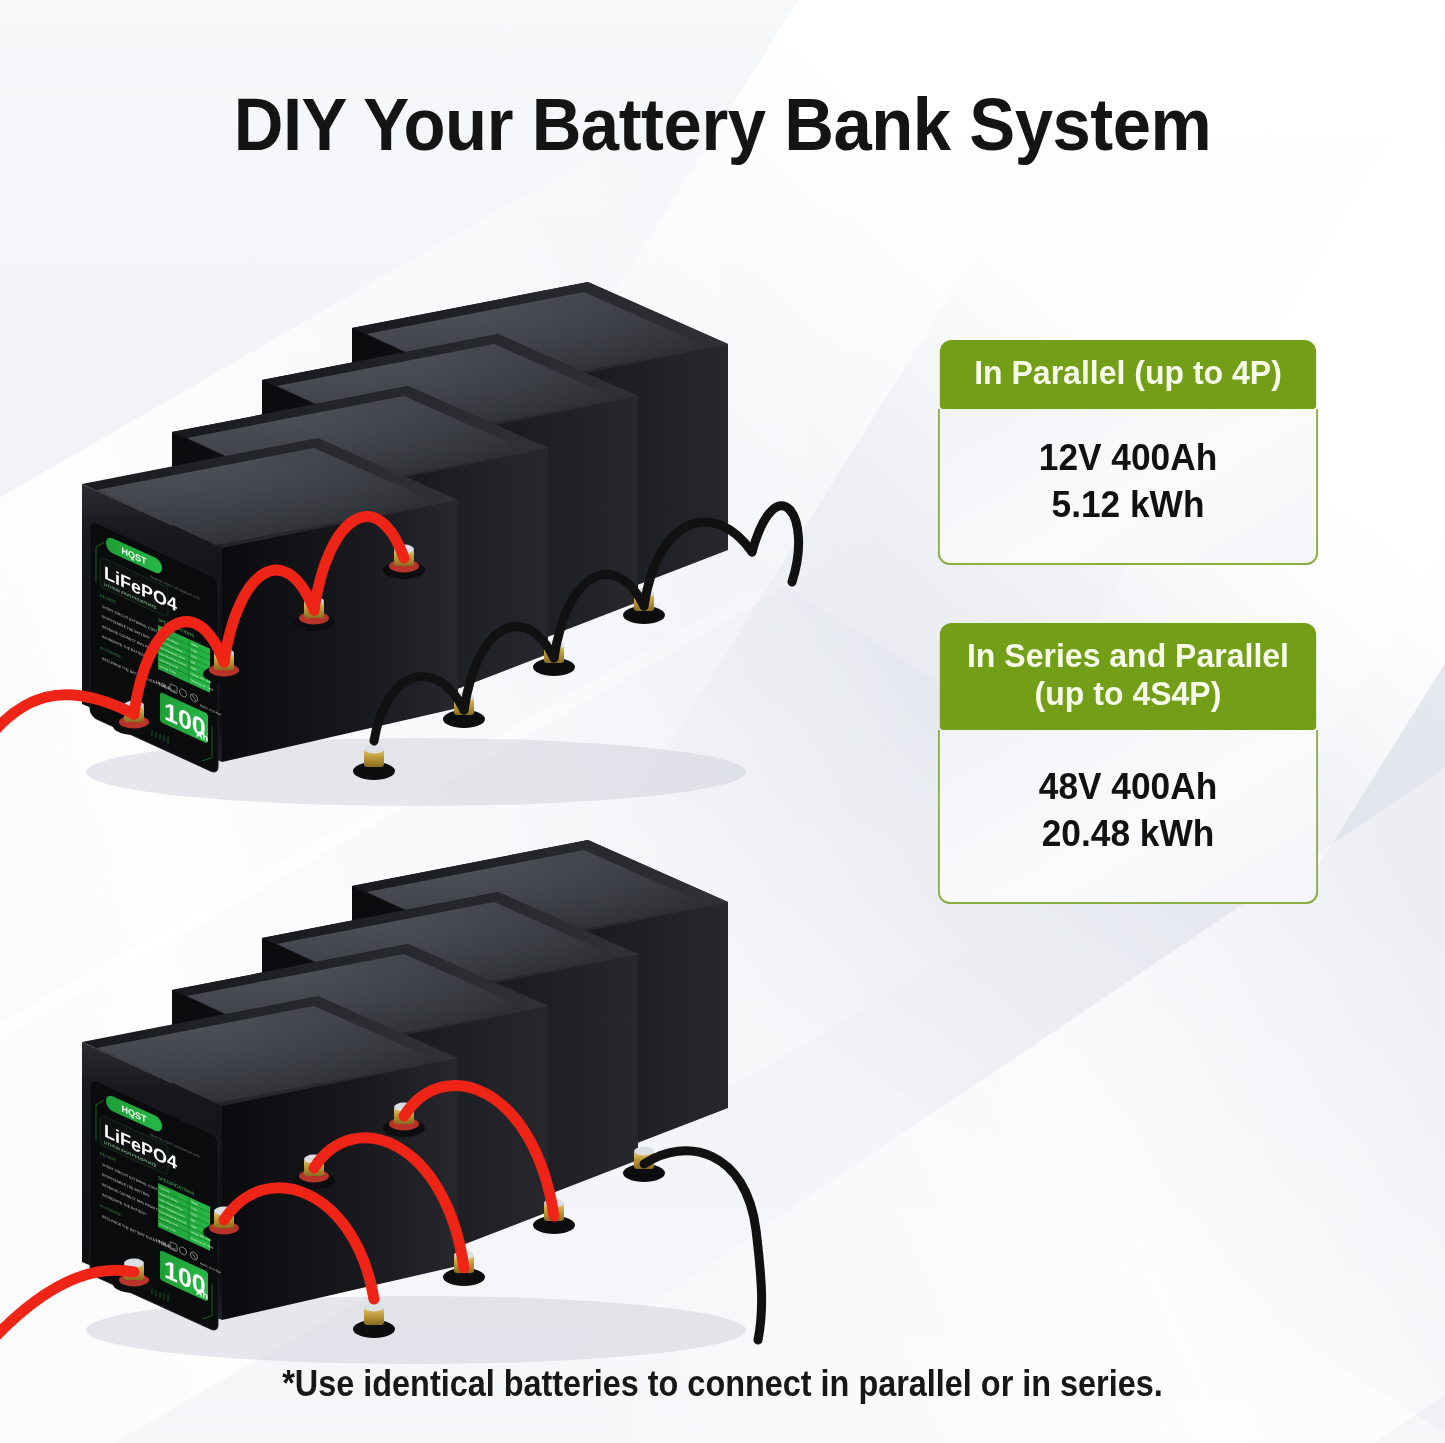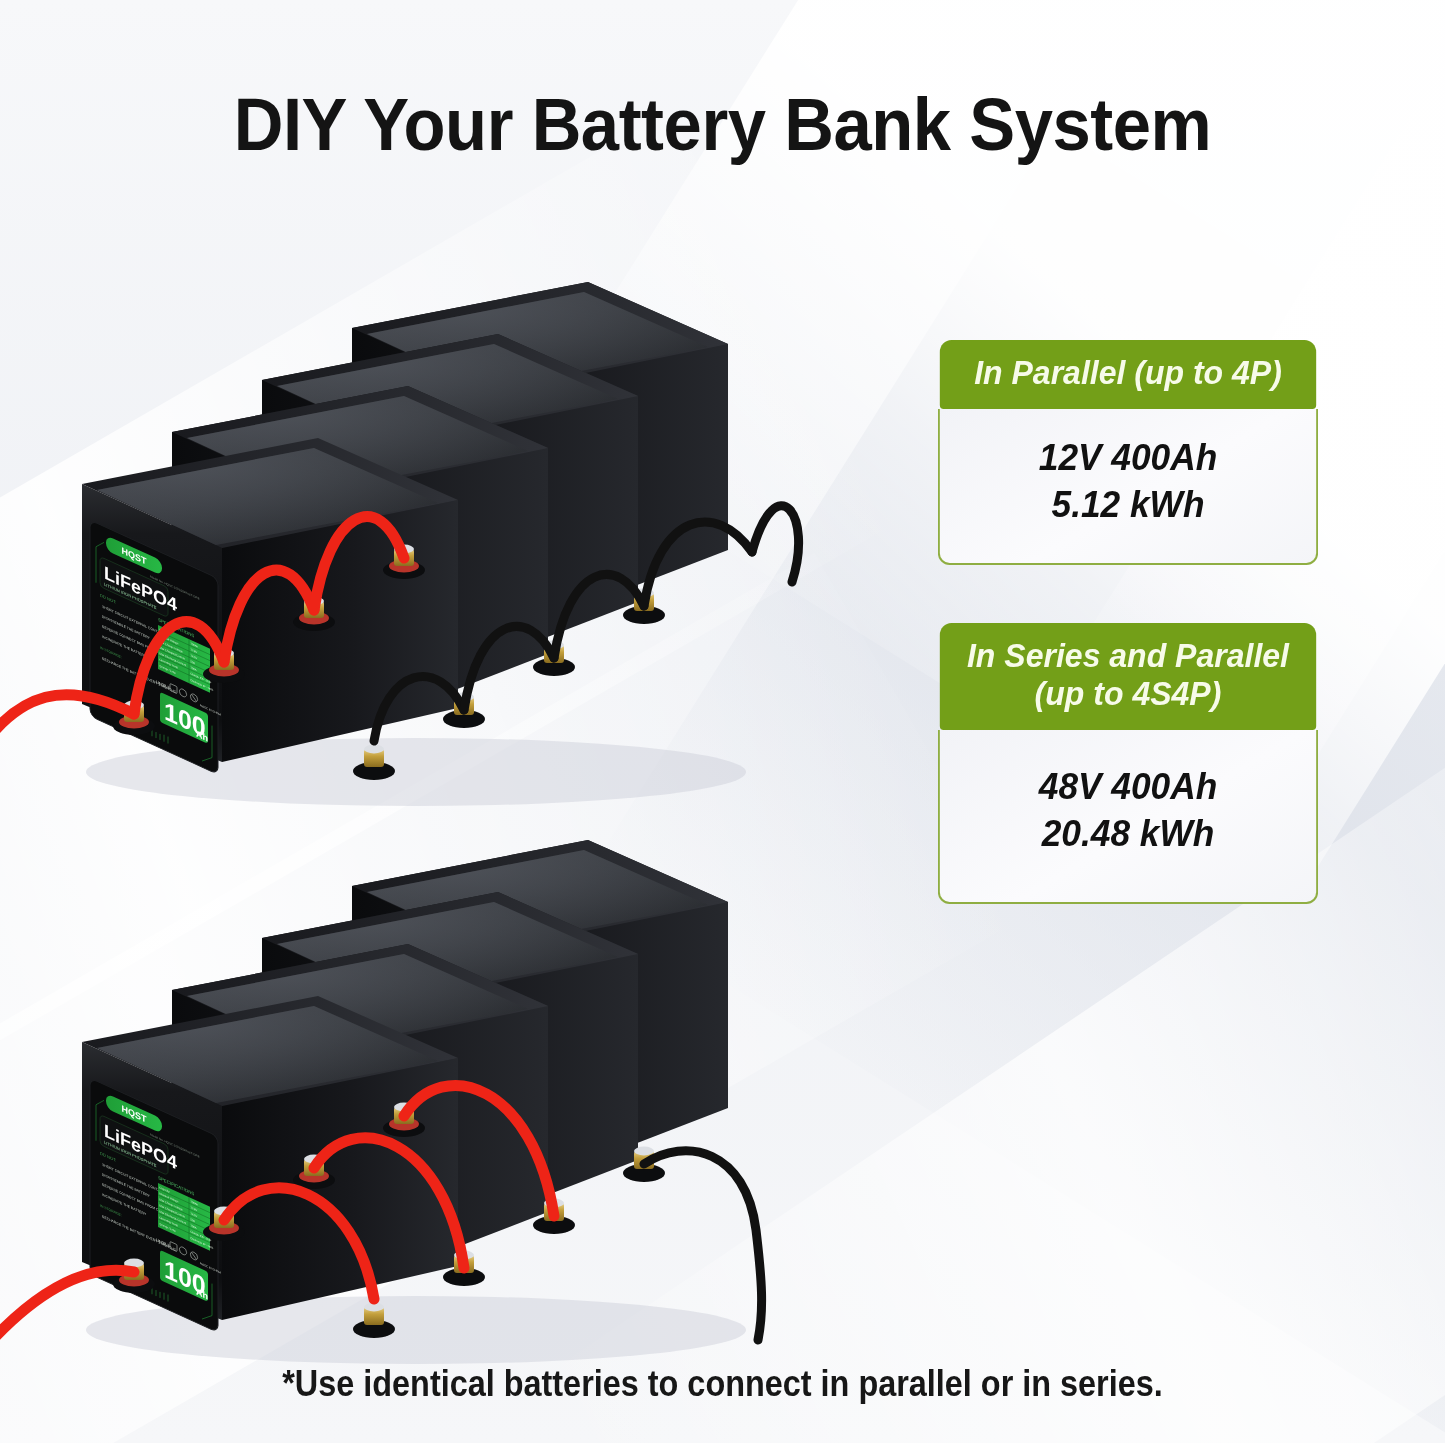--- a/index.html
+++ b/index.html
@@ -97,21 +97,20 @@
   
   .cards {
     position: absolute;
     left: 934px;
     top: 340px;
     width: 388px;
   }
   .card {
     margin-bottom: 58px;
     border-radius: 12px;
-    font-style: italic;
   }
   .card:last-child { margin-bottom: 8px; }
 
   .card-head {
     background: #739f18;
     border-radius: 12px 12px 4px 4px;
     color: #f7fbe9;
     text-align: center;
     font-size: 33px;
     font-weight: 700;

